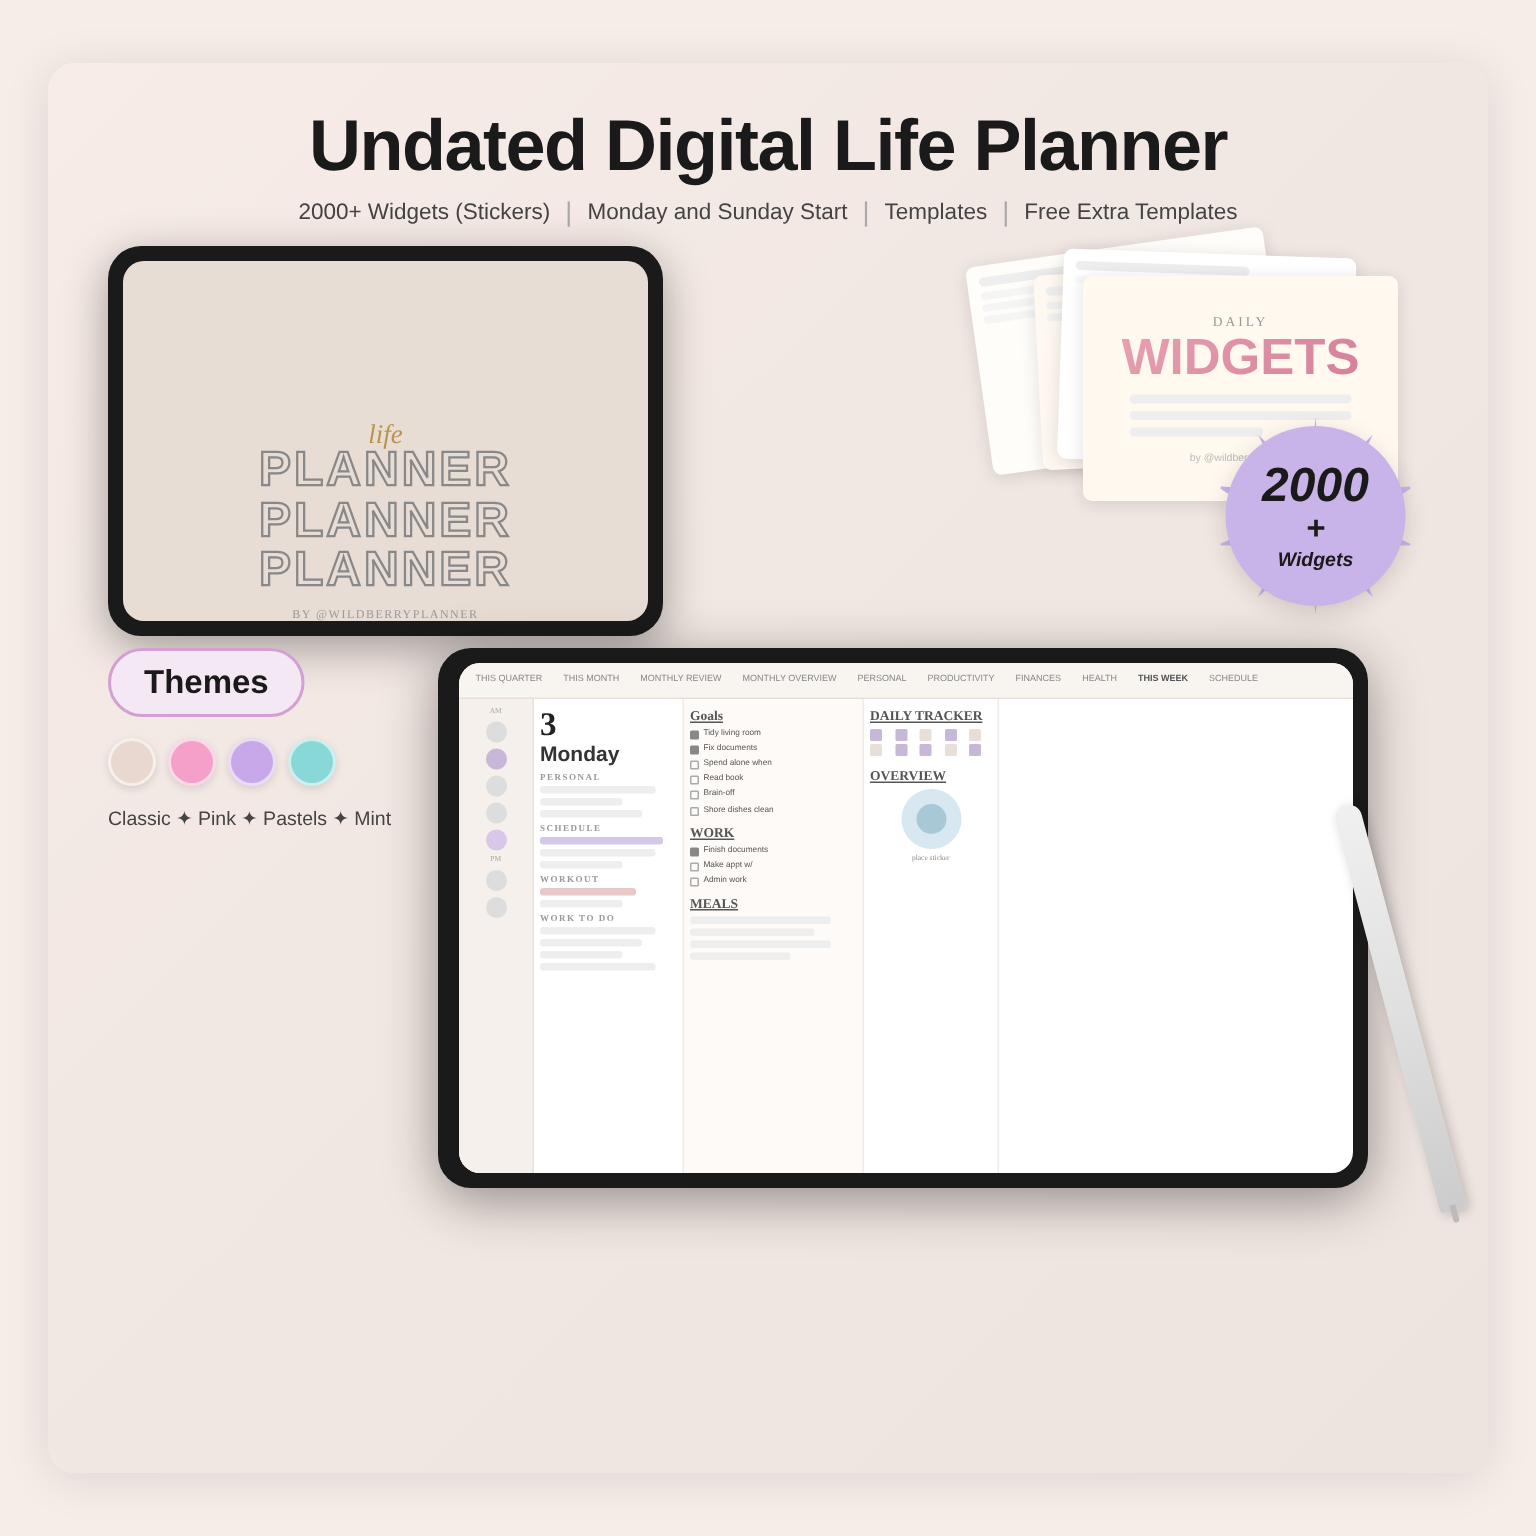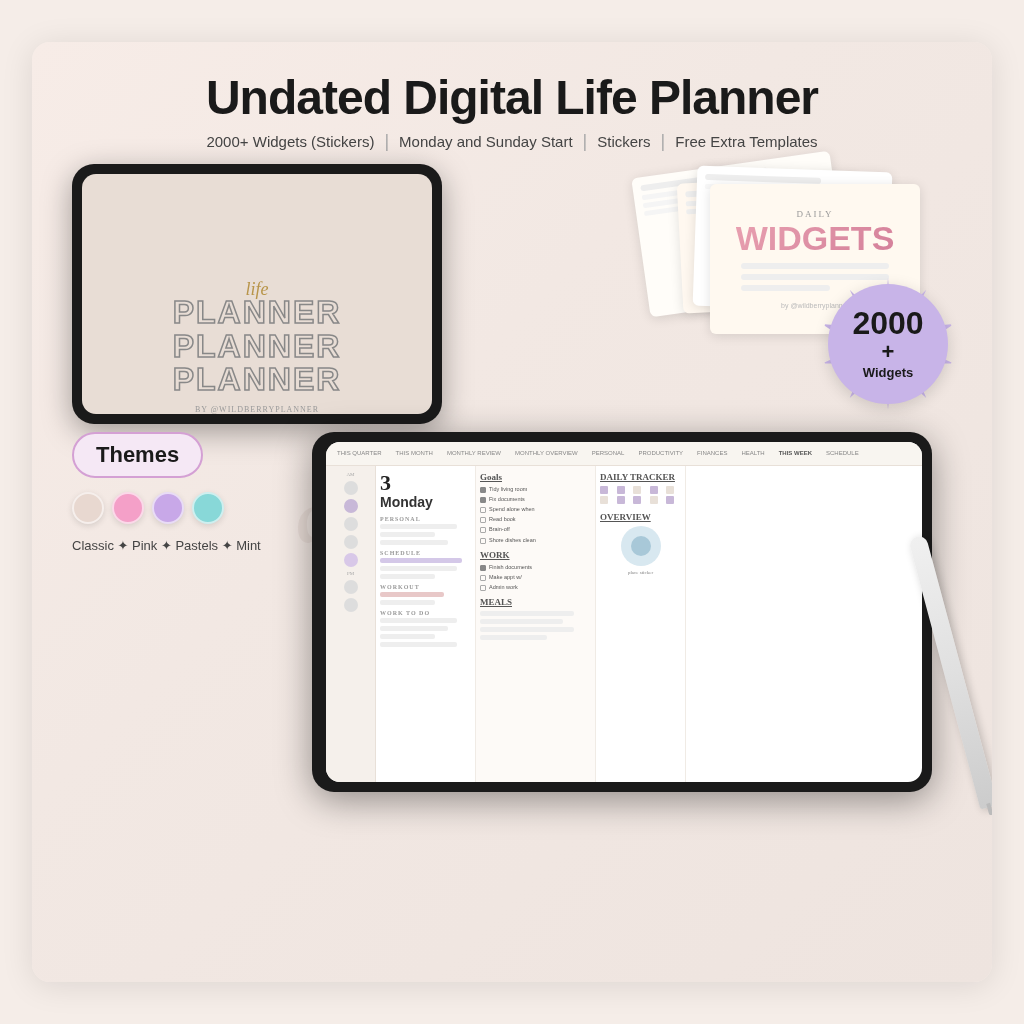--- a/index.html
+++ b/index.html
@@ -170,21 +170,21 @@
       flex-direction: column;
       align-items: flex-end;
       gap: 10px;
       position: relative;
     }
 
     .papers-cluster {
       position: relative;
       width: 320px;
       height: 180px;
-      margin-right: 32px;
+      margin-right: 20px;
     }
     .paper {
       position: absolute;
       background: #fffdf9;
       border-radius: 6px;
       box-shadow: 0 2px 12px rgba(0,0,0,0.12);
     }
     .paper-1 {
       width: 200px; height: 140px;
       top: 0; right: 80px;
@@ -237,22 +237,23 @@
       height: 6px;
       background: #eee;
       border-radius: 3px;
       margin-bottom: 5px;
     }
 
     
     .badge-wrap {
       position: absolute;
       top: 120px;
-      right: 4px;
+      right: 15px;
       z-index: 5;
+      font-style: italic;
     }
     .badge {
       width: 120px;
       height: 120px;
       background: #c8b4e8;
       border-radius: 50%;
       display: flex;
       flex-direction: column;
       align-items: center;
       justify-content: center;
@@ -285,21 +286,20 @@
       font-size: 13px;
       font-weight: 700;
       color: #1a1a1a;
       font-family: Arial, sans-serif;
     }
 
     
     .bottom-section {
       display: flex;
       flex-direction: row;
-      gap: 20px;
       margin-top: 8px;
       align-items: flex-start;
       position: relative;
       z-index: 2;
     }
 
     .bottom-left {
       flex: 0 0 220px;
       display: flex;
       flex-direction: column;
@@ -562,21 +562,21 @@
       <div class="watermark-text2">ABCDriveShop</div>
     </div>
 
     <div class="header">
       <div class="main-title">Undated Digital Life Planner</div>
       <div class="subtitle-row">
         <span>2000+ Widgets (Stickers)</span>
         <span class="subtitle-sep">|</span>
         <span>Monday and Sunday Start</span>
         <span class="subtitle-sep">|</span>
-        <span>Stickers</span>
+        <span>Templates</span>
         <span class="subtitle-sep">|</span>
         <span>Free Extra Templates</span>
       </div>
     </div>
 
     <div class="content-area">
 
       <div class="left-tablet-wrap">
         <div class="tablet-landscape">
           <div class="tablet-screen">

